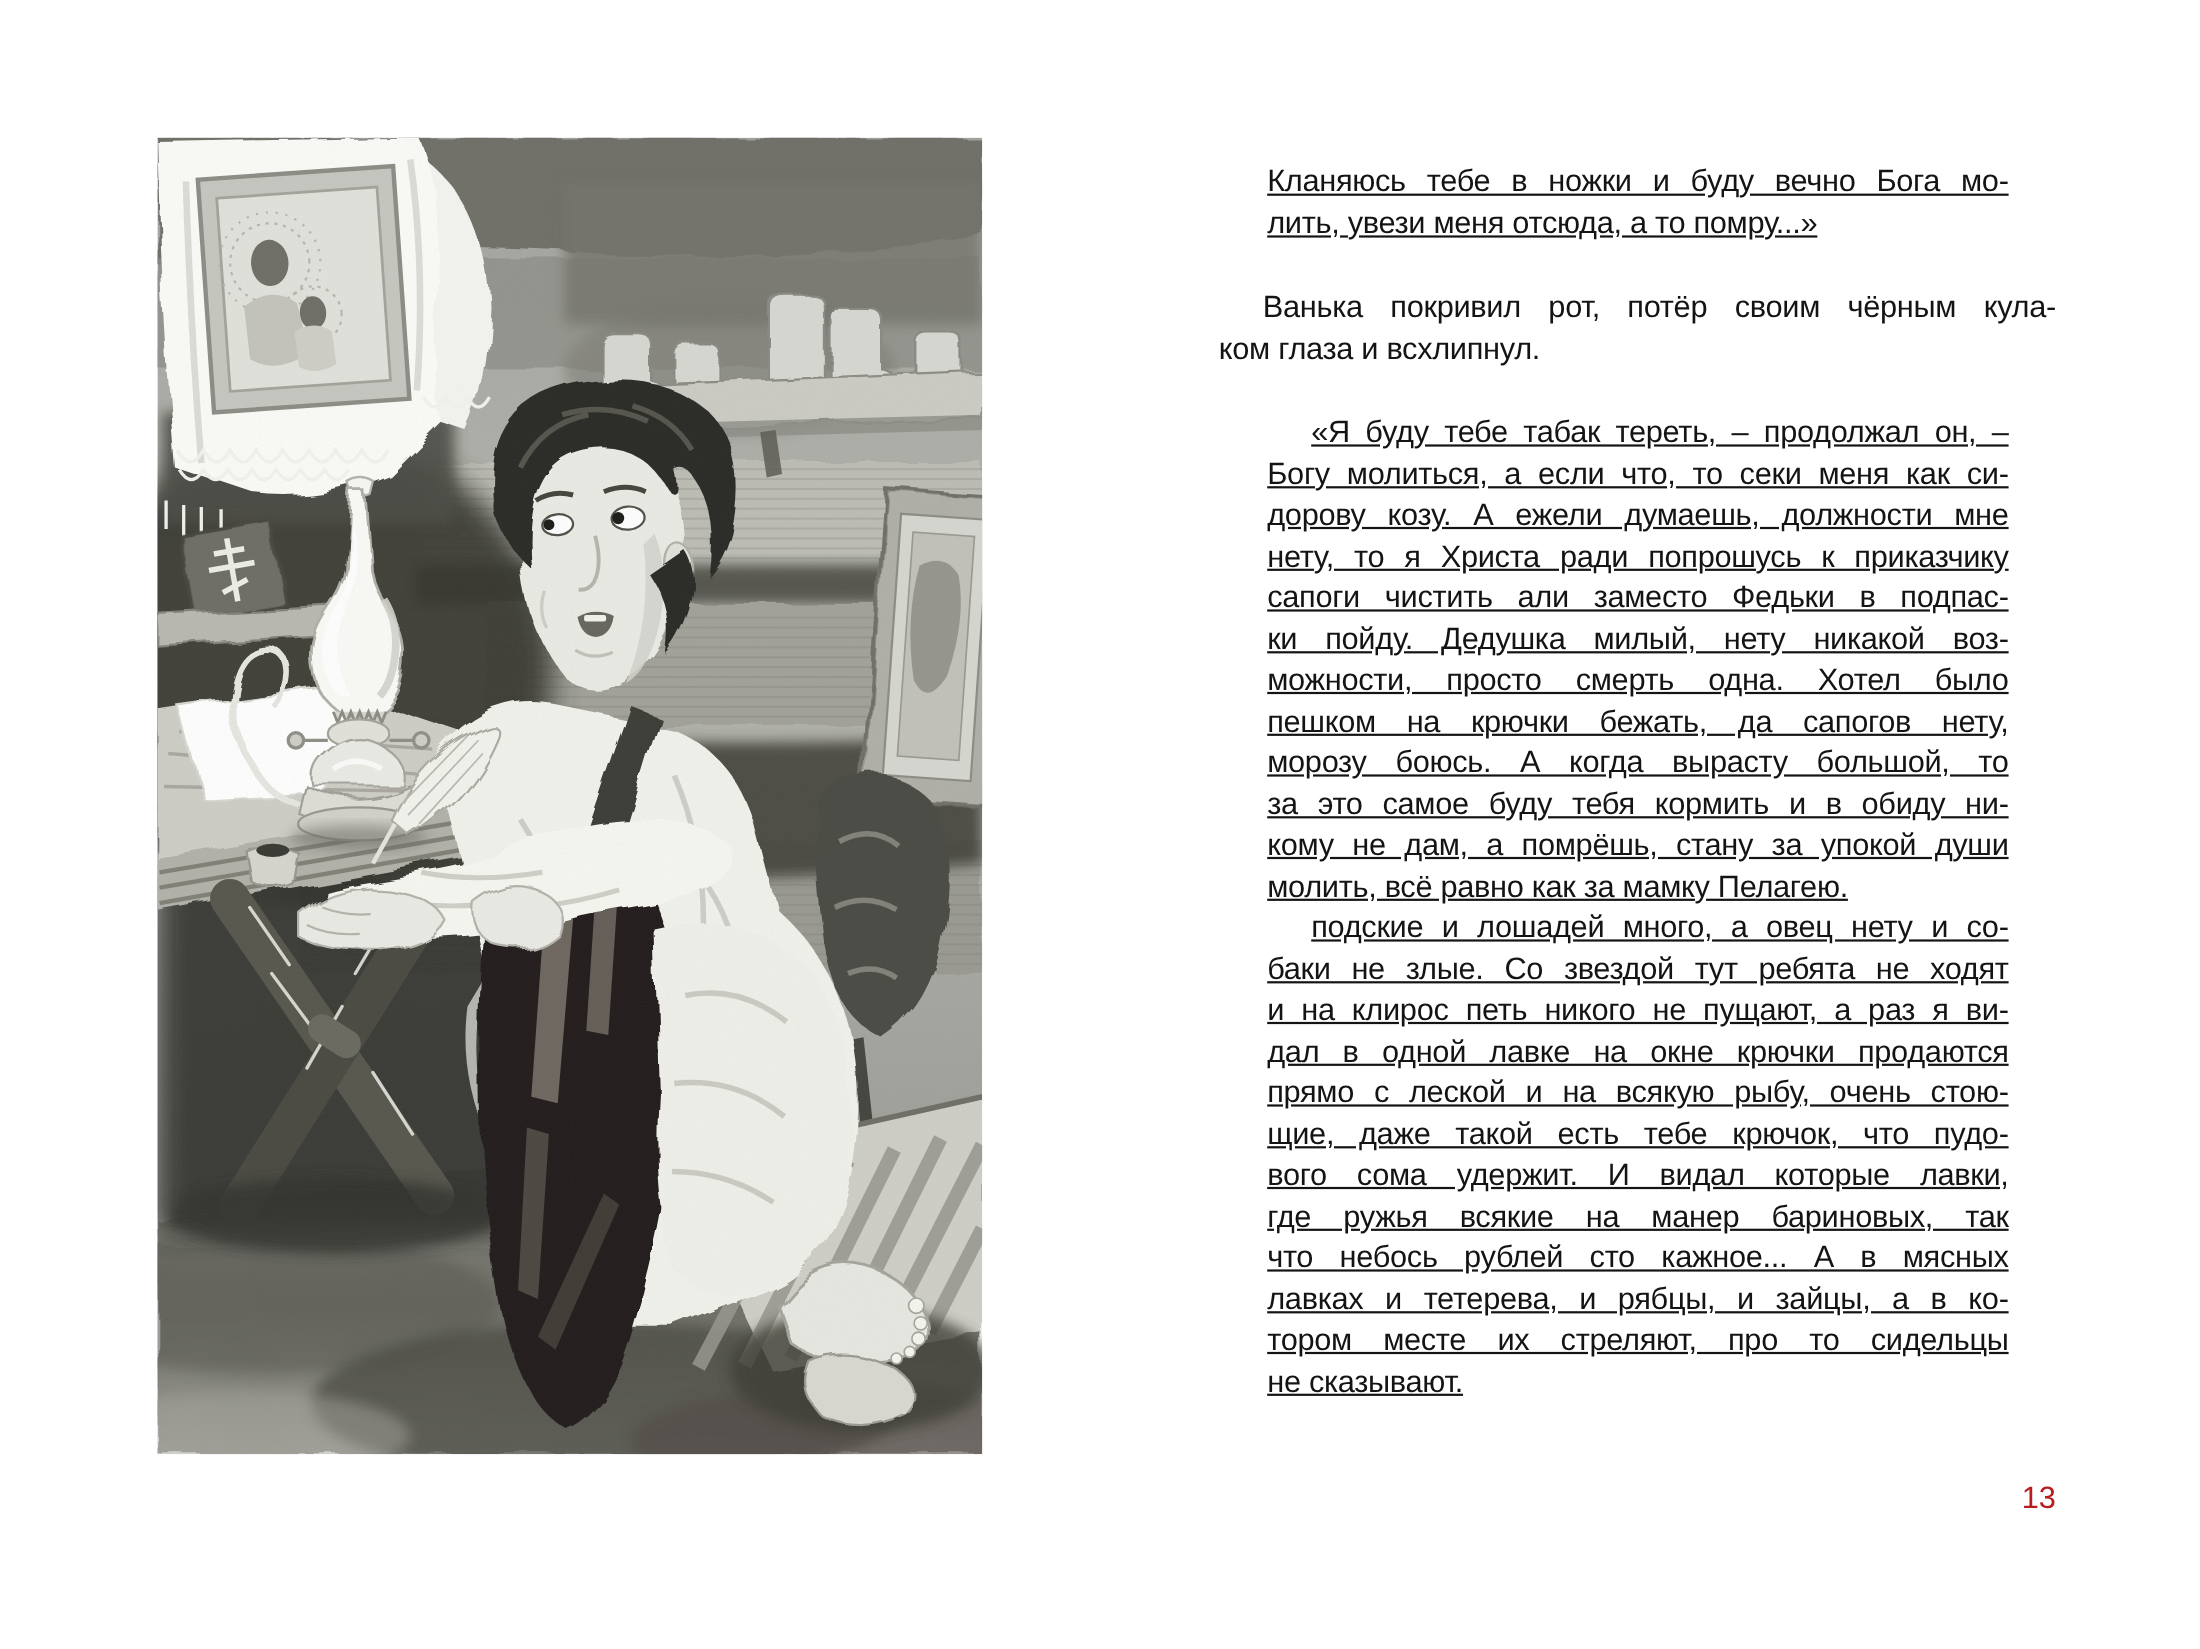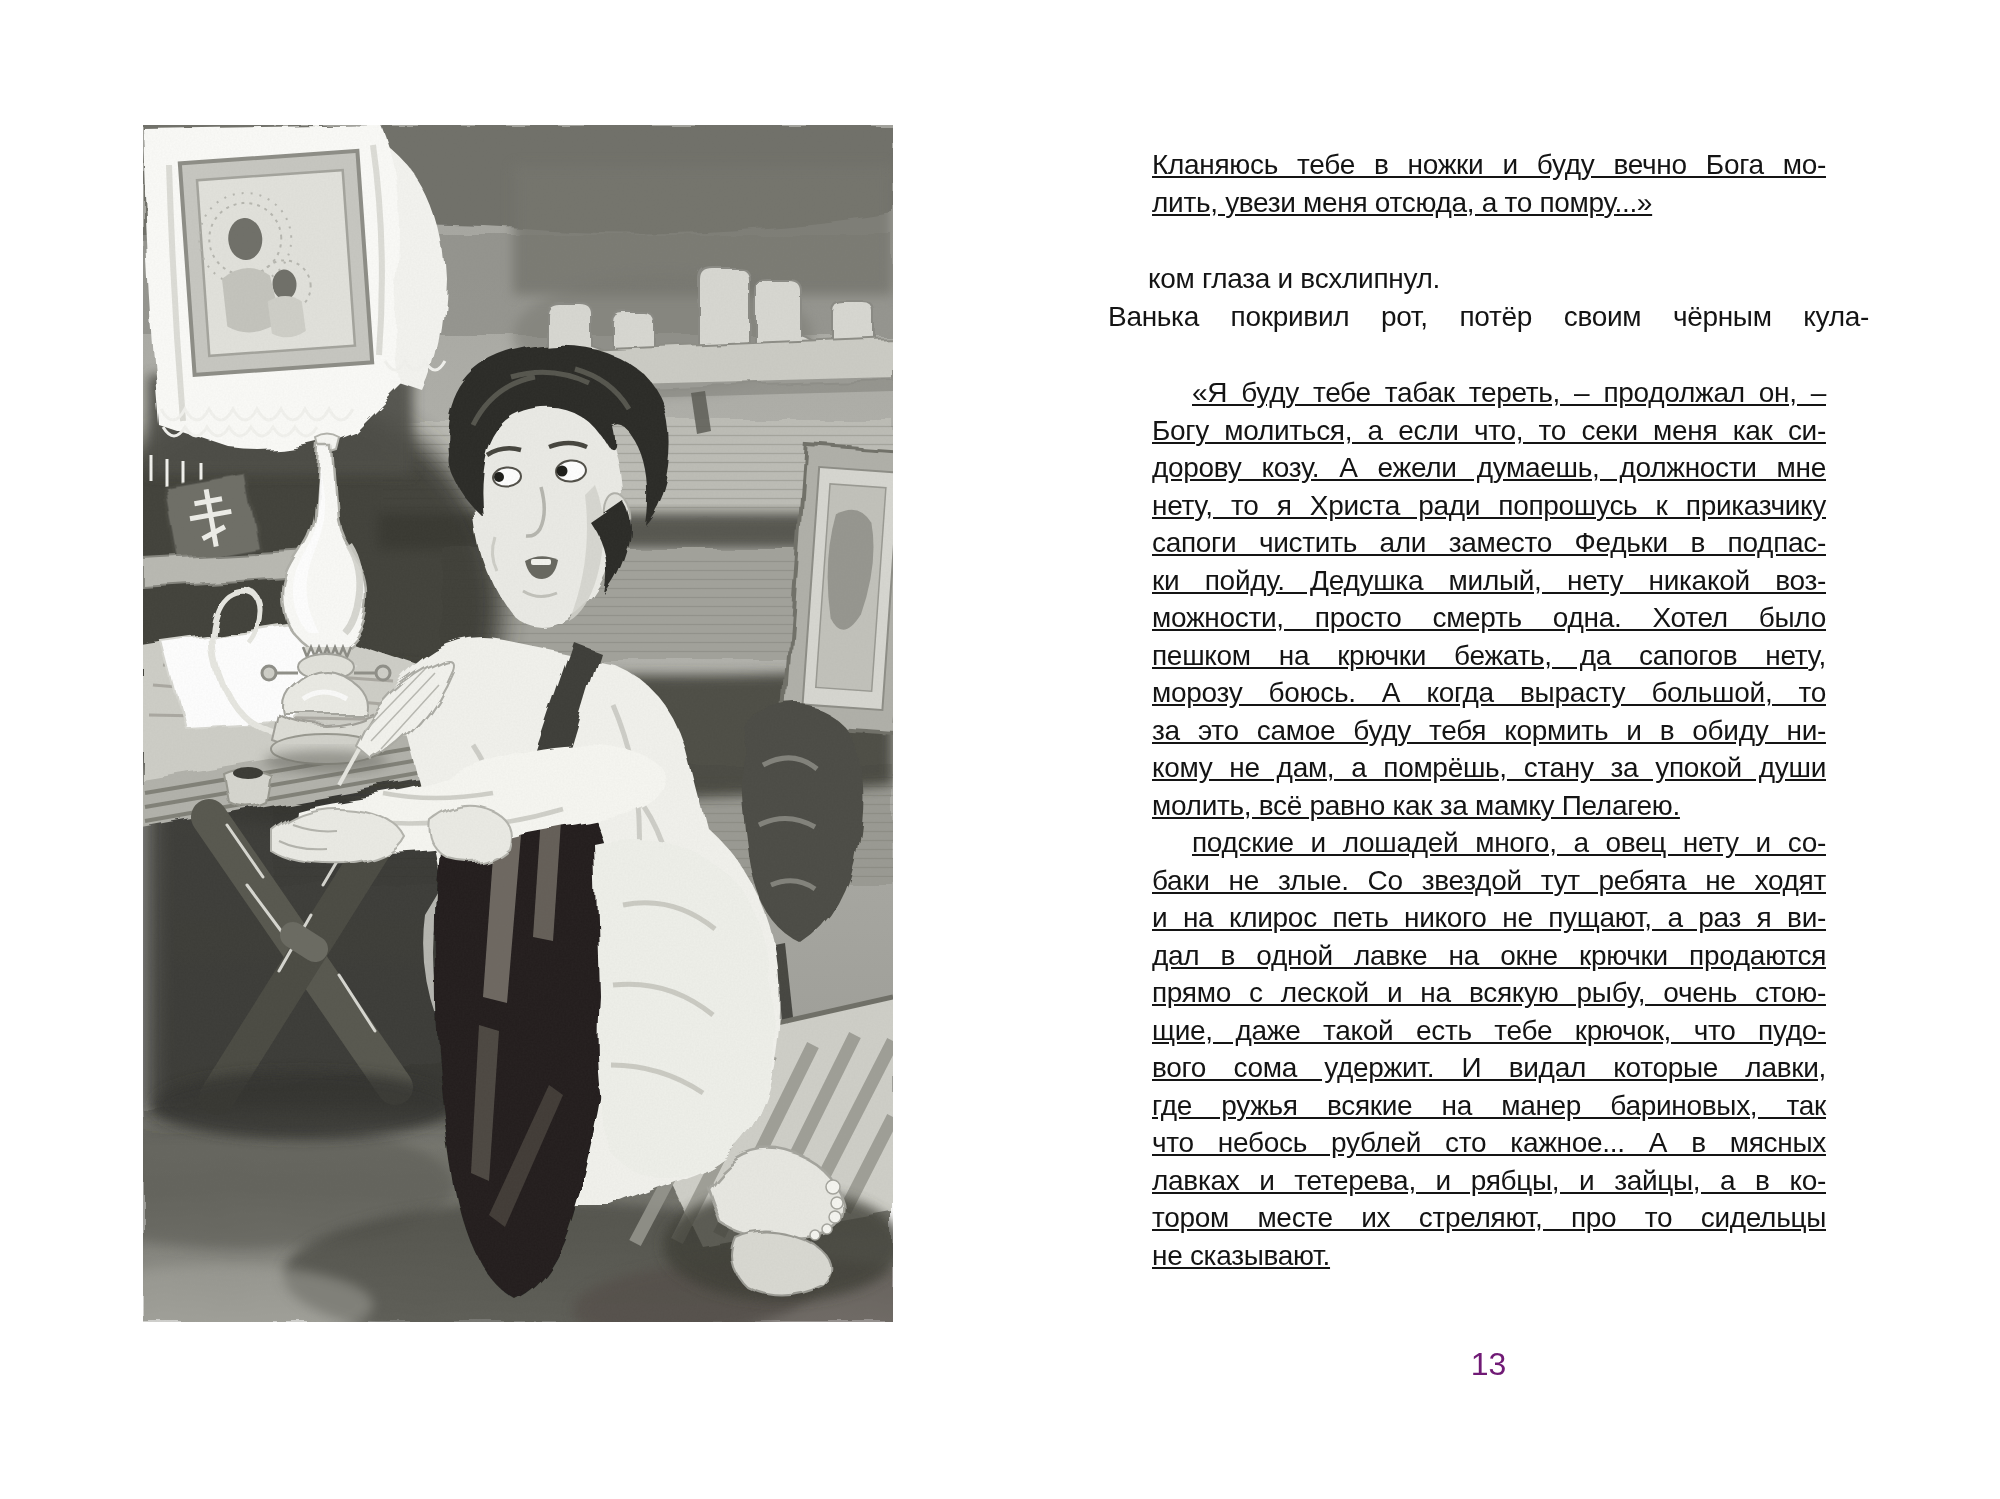--- a/index.html
+++ b/index.html
@@ -15,22 +15,22 @@
     position:absolute;left:1108px;top:146px;width:761px;
     font-size:28px;line-height:37.5px;letter-spacing:-0.3px;color:#141414;
   }
   .para{margin:0;}
   .para.gap{margin-bottom:39px;}
   .para.letter{margin-left:44px;margin-right:43px;text-decoration:underline;}
   .para.indent .line:first-child{text-indent:40px;}
   .line{text-align:justify;text-align-last:justify;white-space:normal;}
   .line.last{text-align-last:auto;}
   .page-number{
-    position:absolute;left:1108px;top:1346px;width:761px;text-align:center;
-    font-size:32px;color:#701a75;
+    position:absolute;left:1108px;top:1346px;width:761px;text-align:right;
+    font-size:28px;color:#b91c1c;
   }
 </style>
 </head>
 <body>
 
 <div class="illustration">
 <svg viewBox="0 0 750 1197" xmlns="http://www.w3.org/2000/svg">
   <defs>
     <linearGradient id="wallg" x1="0" y1="0" x2="0" y2="1">
       <stop offset="0" stop-color="#a3a39d"></stop>
@@ -283,22 +283,22 @@
   <rect x="0" y="0" width="750" height="1197" filter="url(#paperTex)"></rect>
 </svg>
 </div>
 
 <div class="text-column">
     <div class="para letter gap">
       <div class="line">Кланяюсь тебе в ножки и буду вечно Бога мо-</div>
       <div class="line last">лить, увези меня отсюда, а то помру...»</div>
     </div>
     <div class="para narrative indent gap">
+      <div class="line">Ванька покривил рот, потёр своим чёрным кула-</div>
       <div class="line last">ком глаза и всхлипнул.</div>
-      <div class="line">Ванька покривил рот, потёр своим чёрным кула-</div>
     </div>
     <div class="para letter indent">
       <div class="line">«Я буду тебе табак тереть, – продолжал он, –</div>
       <div class="line">Богу молиться, а если что, то секи меня как си-</div>
       <div class="line">дорову козу. А ежели думаешь, должности мне</div>
       <div class="line">нету, то я Христа ради попрошусь к приказчику</div>
       <div class="line">сапоги чистить али заместо Федьки в подпас-</div>
       <div class="line">ки пойду. Дедушка милый, нету никакой воз-</div>
       <div class="line">можности, просто смерть одна. Хотел было</div>
       <div class="line">пешком на крючки бежать, да сапогов нету,</div>

